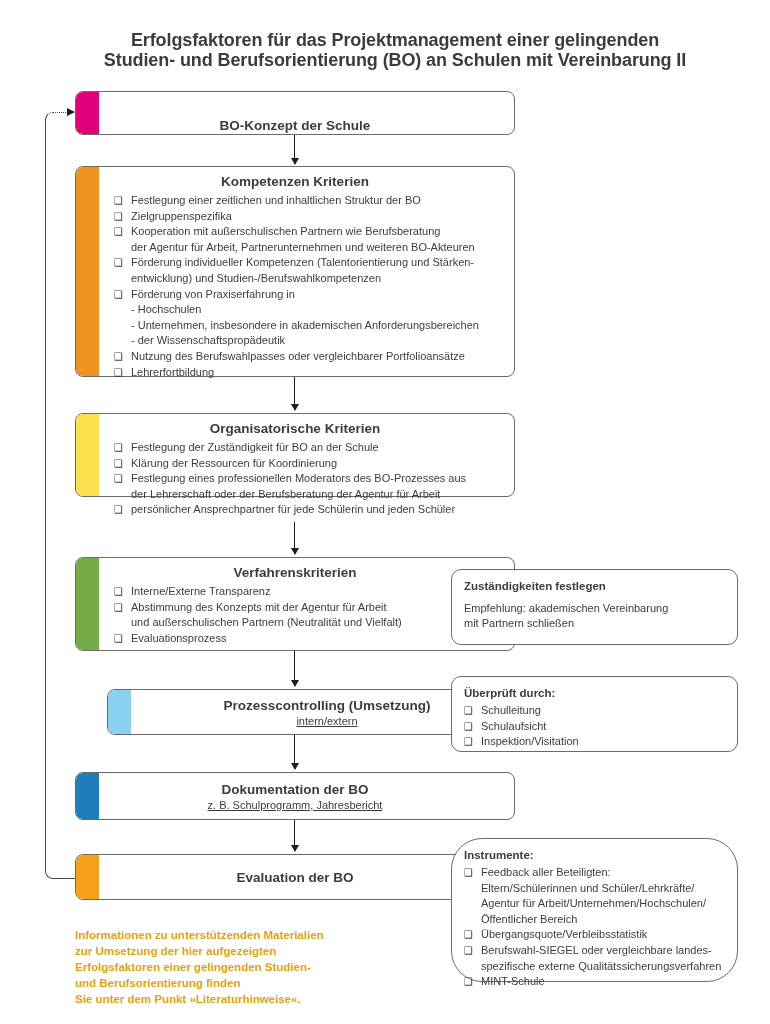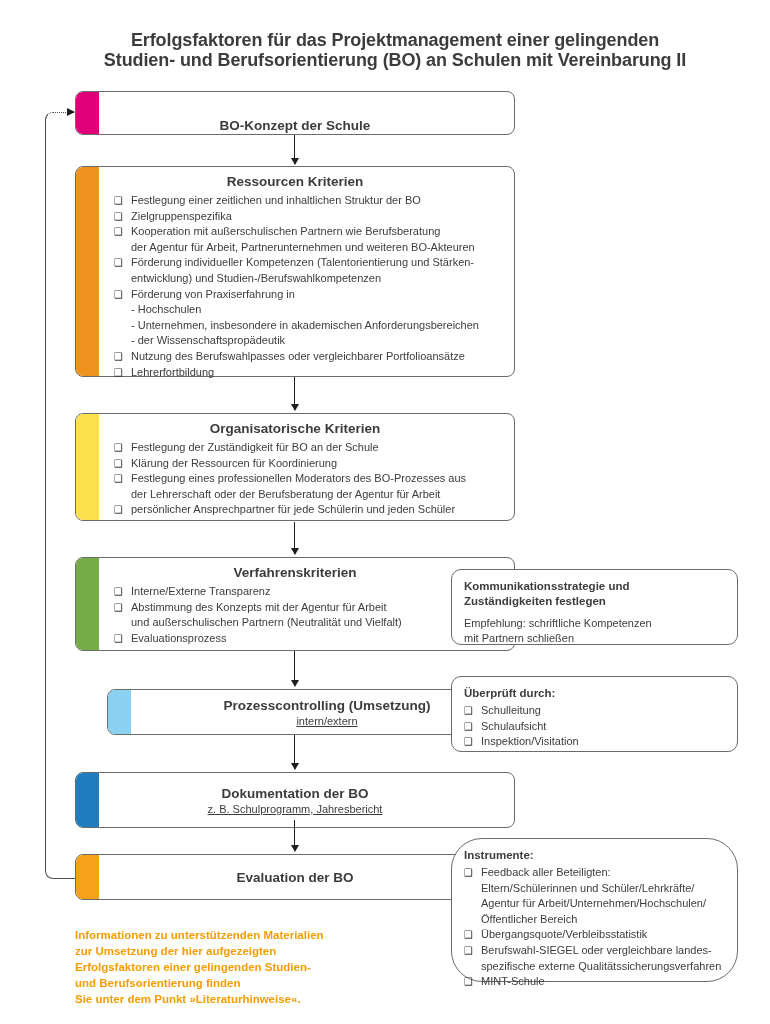--- a/index.html
+++ b/index.html
@@ -41,24 +41,24 @@
         border-radius:8px 0 0 8px;}
   .loop-head{position:absolute;left:67px;top:108px;width:0;height:0;z-index:1;
         border-top:4.5px solid transparent;border-bottom:4.5px solid transparent;
         border-left:8px solid #1d1d1b;}
 
   .footer{position:absolute;left:75px;top:927px;font-size:11.5px;font-weight:bold;line-height:16px;}
 
   
   #box-konzept{top:91px;height:44px;justify-content:flex-end;}
   #box-inhaltlich{top:166px;height:211px;}
-  #box-organisatorisch{top:413px;height:108px;}
+  #box-organisatorisch{top:413px;height:84px;}
   #box-verfahren{top:557px;height:94px;}
   #box-prozess{top:689px;height:46px;margin-left:32px;}
-  #box-dokumentation{top:772px;height:56px;}
+  #box-dokumentation{top:772px;height:48px;}
   #box-evaluation{top:854px;height:46px;}
   #arrow-1{top:135px;height:29px;}
   #arrow-2{top:377px;height:33px;}
   #arrow-3{top:522px;height:32px;}
   #arrow-4{top:651px;height:35px;}
   #arrow-5{top:735px;height:34px;}
   #arrow-6{top:820px;height:31px;}
   #sbox-kommunikation{top:569px;height:76px;}
   #sbox-ueberprueft{top:676px;height:76px;}
   #sbox-instrumente{top:838px;height:144px;border-radius:31px;}
@@ -80,21 +80,21 @@
     <div class="bar" style="background: rgb(226, 0, 122);"></div>
     <div class="btitle">BO-Konzept der Schule</div>
   </div>
 
   <div class="arrow" id="arrow-1">
       <span class="head"></span>
     </div>
 
   <div class="mbox pad" id="box-inhaltlich">
     <div class="bar" style="background: rgb(240, 147, 30);"></div>
-    <div class="btitle">Ressourcen Kriterien</div>
+    <div class="btitle">Kompetenzen Kriterien</div>
     <ul class="blist">
       <li>
         <span class="blt">❑</span>
         <div>Festlegung einer zeitlichen und inhaltlichen Struktur der BO</div>
       </li>
       <li>
         <span class="blt">❑</span>
         <div>Zielgruppenspezifika</div>
       </li>
       <li>
@@ -172,25 +172,24 @@
       </li>
       <li>
         <span class="blt">❑</span>
         <div>Evaluationsprozess</div>
       </li>
     </ul>
   </div>
 
   <div class="sbox" id="sbox-kommunikation">
     <div class="shead">
-      <div>Kommunikationsstrategie und</div>
       <div>Zuständigkeiten festlegen</div>
     </div>
     <div class="sbody">
-      <div>Empfehlung: schriftliche Kompetenzen</div>
+      <div>Empfehlung: akademischen Vereinbarung</div>
       <div>mit Partnern schließen</div>
     </div>
   </div>
 
   <div class="arrow" id="arrow-4">
       <span class="head"></span>
     </div>
 
   <div class="mbox center" id="box-prozess">
     <div class="bar" style="background: rgb(138, 208, 240);"></div>

